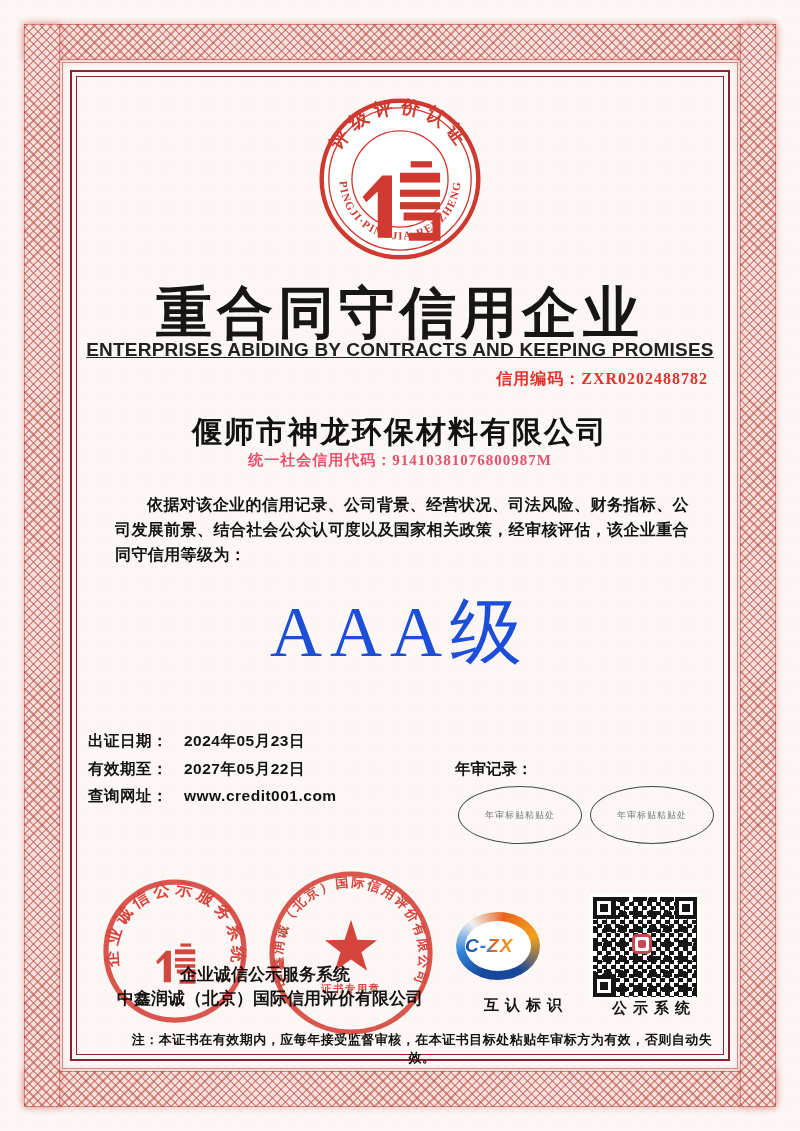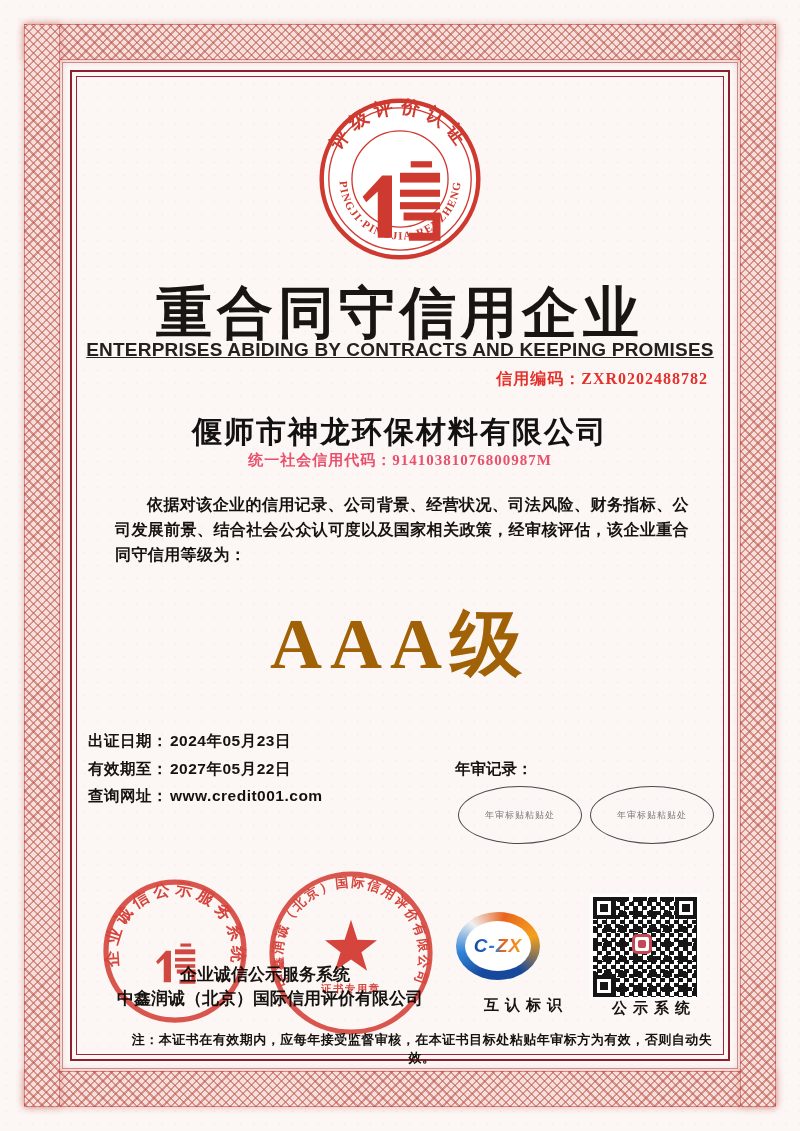--- a/index.html
+++ b/index.html
@@ -41,46 +41,46 @@
     font-family:"Liberation Sans",sans-serif;}
   .subtitle{top:339px;font-size:19px;font-weight:700;color:#24211e;letter-spacing:.2px;text-decoration:underline;}
   .code-line{top:369px;right:92px;font-size:16px;font-weight:700;color:#e5312b;
     font-family:"Liberation Serif",serif;letter-spacing:1px;}
   .company{top:412px;font-size:30px;font-weight:800;color:#141210;letter-spacing:2px;}
   .uscc{top:451px;font-size:15px;font-weight:700;color:#e8506b;
     font-family:"Liberation Serif",serif;letter-spacing:1px;}
   .para{left:115px;width:574px;top:492px;font-size:16px;line-height:25px;
     font-weight:600;color:#15120f;text-align:justify;text-indent:2em;
     font-family:"Liberation Serif",serif;letter-spacing:.4px;}
-  .grade{top:596px;font-size:72px;font-weight:700;color:#a16207;letter-spacing:8px;
+  .grade{top:584px;font-size:72px;font-weight:400;color:#1d4ed8;letter-spacing:8px;
     font-family:"Liberation Serif",serif;}
 
   .details{left:88px;top:731px;}
   .drow{height:27.5px;font-size:15.5px;font-weight:800;color:#15120f;letter-spacing:.5px;}
-  .drow .v{margin-left:2px;}
+  .drow .v{margin-left:16px;}
   .ar-label{left:455px;top:759px;font-size:15.5px;font-weight:800;color:#15120f;}
   .oval{width:122px;height:56px;border:1.5px solid #4a4a4a;border-radius:50%;
     display:flex;align-items:center;justify-content:center;background:transparent;}
   .oval span{font-size:9px;color:#7a7a7a;letter-spacing:1px;}
   .oval.o1{left:458px;top:786px;}
   .oval.o2{left:590px;top:786px;}
 
   
   .cap1{top:963px;left:90px;width:350px;text-align:center;font-size:17px;font-weight:800;color:#15120f;z-index:1;}
   .cap2{top:987px;left:60px;width:420px;text-align:center;font-size:17px;font-weight:800;color:#15120f;z-index:1;}
   .stamp{z-index:2;mix-blend-mode:multiply;opacity:.92;}
   .stamp.s1{left:100px;top:876px;width:150px;height:150px;}
   .stamp.s2{left:266px;top:868px;width:170px;height:170px;}
 
   
   .czx{left:456px;top:912px;width:84px;height:68px;border-radius:50%;
     background:conic-gradient(from 210deg,#16489c,#2f83d6,#f0f0f0 28%,#e8641e 45%,#f4a01c,#16489c 80%);
     display:flex;align-items:center;justify-content:center;}
   .czx-in{width:66px;height:50px;border-radius:50%;background:#fff;
-    display:flex;align-items:center;justify-content:center;}
+    display:flex;align-items:center;}
   .czx-in b{font-style:italic;font-size:19px;font-weight:900;letter-spacing:1px;
     background:linear-gradient(90deg,#16489c,#2f83d6 45%,#e8641e 60%,#f4a01c);
     -webkit-background-clip:text;background-clip:text;color:transparent;}
   .mark-label{font-size:15px;font-weight:800;color:#15120f;letter-spacing:6px;text-align:center;}
   .ml1{left:428px;top:996px;width:140px;text-align:right;}
   .ml2{left:586px;top:999px;width:136px;}
 
   
   .qr{left:590px;top:894px;width:104px;height:100px;background:#fff;padding:3px;}
   .qr-noise{position:absolute;inset:3px;

